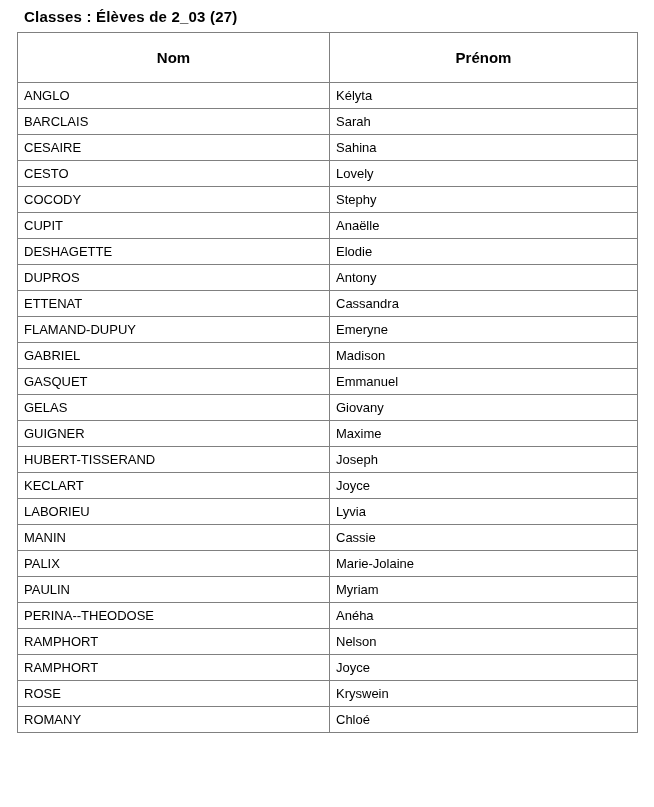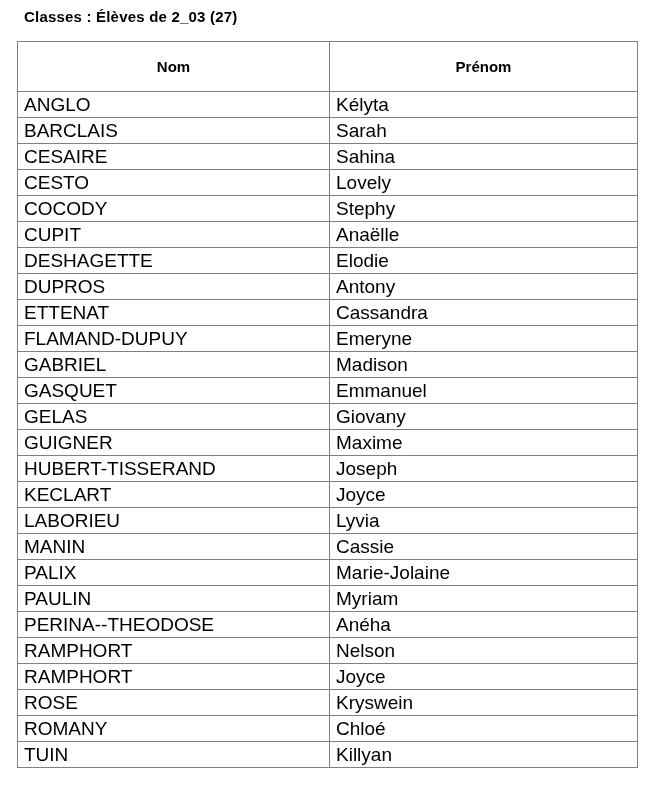--- a/index.html
+++ b/index.html
@@ -25,21 +25,21 @@
     left: 24px;
     top: 8px;
     font-size: 15px;
     font-weight: bold;
     letter-spacing: 0.2px;
     white-space: nowrap;
   }
   .table-wrap {
     position: absolute;
     left: 17px;
-    top: 41px;
+    top: 32px;
     width: 620px;
   }
   table.students {
     border-collapse: collapse;
     width: 620px;
     table-layout: fixed;
   }
   table.students th,
   table.students td {
     border: 1px solid #808080;
@@ -48,21 +48,21 @@
   table.students th {
     height: 50px;
     font-size: 15px;
     font-weight: bold;
     text-align: center;
     vertical-align: middle;
     padding: 0;
   }
   table.students td {
     height: 26px;
-    font-size: 19px;
+    font-size: 13px;
     font-weight: normal;
     text-align: left;
     vertical-align: middle;
     padding: 0 0 0 6px;
     white-space: nowrap;
     margin-top: 48px;
   }
   col.col-nom { width: 312px; }
   col.col-prenom { width: 308px; }
 </style>
@@ -179,21 +179,17 @@
             <td>Joyce</td>
           </tr>
           <tr>
             <td>ROSE</td>
             <td>Kryswein</td>
           </tr>
           <tr>
             <td>ROMANY</td>
             <td>Chloé</td>
           </tr>
-          <tr>
-            <td>TUIN</td>
-            <td>Killyan</td>
-          </tr>
         </tbody>
     </table>
   </div>
 
 </div>
 
 </body></html>

